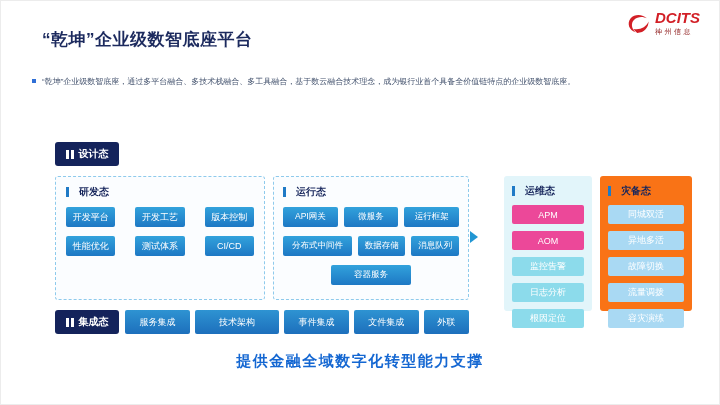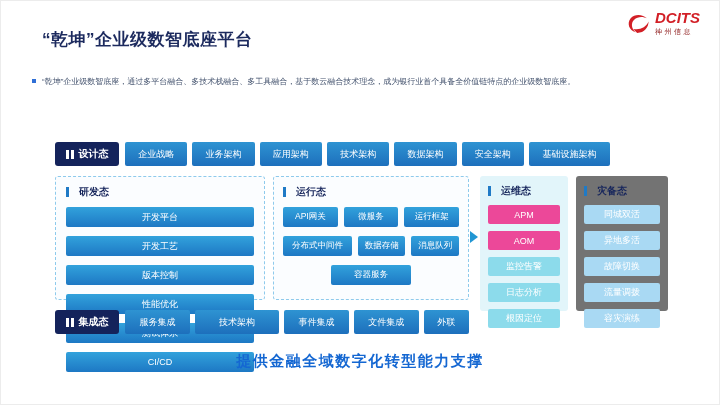--- a/index.html
+++ b/index.html
@@ -57,42 +57,42 @@
     position:absolute; top:176px; height:124px;
     border:1px dashed #8ecaec; background:#fbfdff; border-radius:3px; padding:8px 10px;
   }
   .dev-box { left:55px; width:210px; }
   .run-box { left:273px; width:196px; padding:8px 9px; }
   .box-header {
     display:flex; align-items:center; gap:10px;
     font-size:10px; font-weight:bold; color:#17265c; margin-bottom:8px;
   }
   .hbar { width:3px; height:10px; background:#1f7ac6; flex:0 0 auto; }
-  .grid2 { display:grid; grid-template-columns:1fr; gap:9px 20px; }
+  .grid2 { display:grid; grid-template-columns:1fr 1fr 1fr; gap:9px 20px; }
   .gchip {
     height:20px; display:flex; align-items:center; justify-content:center;
     color:#fff; font-size:9px; border-radius:2px; white-space:nowrap;
     background:linear-gradient(180deg,#32a2dc,#1d78c4);
   }
   .rrow { display:flex; gap:6px; margin-bottom:9px; }
   .rrow .gchip { flex:1; font-size:8.5px; }
   .rrow .gchip.wide { flex:1.45; }
   .rrow3 { display:flex; justify-content:center; margin-bottom:12px; }
   .rrow3 .gchip { flex:0 0 46%; font-size:8.5px; }
 
   
   .arrow {
     position:absolute; left:470px; top:231px; width:0; height:0;
     border-left:8px solid #2196d3; border-top:6px solid transparent; border-bottom:6px solid transparent;
   }
 
   
-  .panel { position:absolute; top:176px; height:135px; border-radius:3px; padding:8px; }
+  .panel { position:absolute; top:176px; height:135px; border-radius:3px; padding:8px;margin-left:24px; }
   .ops-panel { left:480px; width:88px; background:#e2f5fa; }
-  .dr-panel  { left:576px; width:92px; background:#737373; }
+  .dr-panel  { left:576px; width:92px; background:#f97316; }
   .panel .box-header { margin-bottom:7px; }
   .vchip {
     height:19px; margin-bottom:7px; display:flex; align-items:center; justify-content:center;
     color:#fff; font-size:9px; border-radius:2px; white-space:nowrap;
   }
   .vchip.cyan { background:#ec4899; }
   .vchip.cyan-light { background:#8cdbeb; }
   .vchip.lblue { background:#a9d9f3; }
 
   .footer {
@@ -120,29 +120,20 @@
   <div class="intro">
     <span class="bullet"></span>
     <span>“乾坤”企业级数智底座，通过多平台融合、多技术栈融合、多工具融合，基于数云融合技术理念，成为银行业首个具备全价值链特点的企业级数智底座。</span>
   </div>
 
   <div class="band design-band">
     <div class="band-label">
       <span class="bars-icon"></span>
       <span>设计态</span>
     </div>
-    <div class="band-items">
-      <div class="chip">企业战略</div>
-      <div class="chip">业务架构</div>
-      <div class="chip">应用架构</div>
-      <div class="chip">技术架构</div>
-      <div class="chip">数据架构</div>
-      <div class="chip">安全架构</div>
-      <div class="chip w13">基础设施架构</div>
-    </div>
   </div>
 
   <div class="box dev-box">
     <div class="box-header">
       <span class="hbar"></span>
       <span>研发态</span>
     </div>
     <div class="grid2">
       <div class="gchip">开发平台</div>
       <div class="gchip">开发工艺</div>

